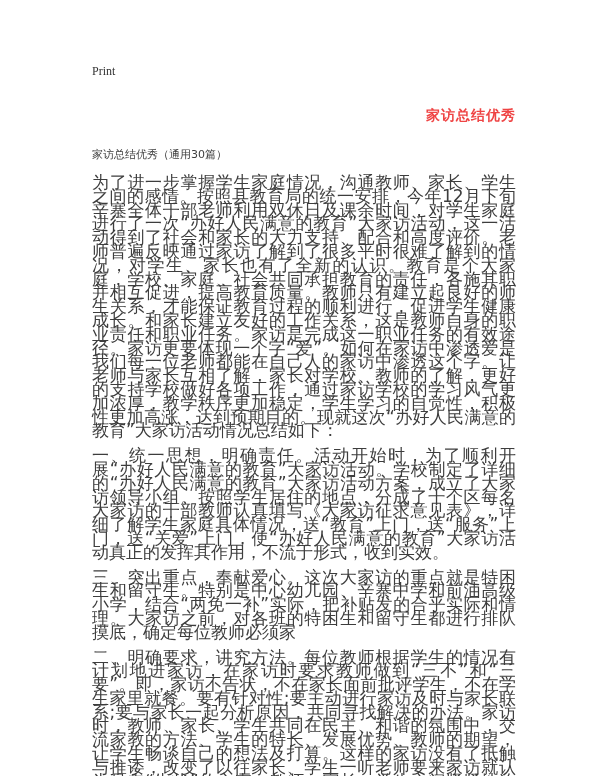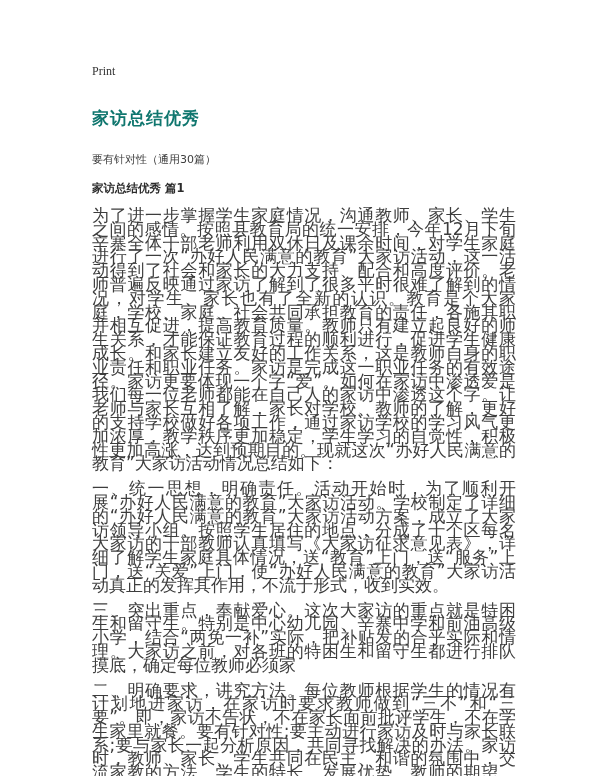--- a/index.html
+++ b/index.html
@@ -21,24 +21,24 @@
   }
   .print-link {
     font-family: "Liberation Serif", serif;
     font-size: 12px;
     color: #333333;
     margin: 0 0 18px 0;
     cursor: pointer;
     display: inline-block;
   }
   .doc-title {
-    font-size: 17px;
+    font-size: 14px;
     font-weight: bold;
-    color: #0f766e;
-    text-align: left;
+    color: #ef4444;
+    text-align: right;
     margin: 10px 0 22px 0;
     letter-spacing: 1px;
   }
   .doc-subtitle {
     font-size: 11px;
     color: #3d3d3d;
     margin: 0 0 14px 0;
   }
   .section-heading {
     font-size: 11.5px;
@@ -58,23 +58,22 @@
 </head>
 <body>
 
 <div class="page">
   <div class="content">
 
     <span class="print-link">Print</span>
 
     <h1 class="doc-title">家访总结优秀</h1>
 
-    <div class="doc-subtitle">要有针对性（通用30篇）</div>
+    <div class="doc-subtitle">家访总结优秀（通用30篇）</div>
 
-    <div class="section-heading">家访总结优秀 篇1</div>
 
     <p class="para">为了进一步掌握学生家庭情况，沟通教师、家长、学生之间的感情。按照县教育局的统一安排，今年12月下旬辛寨全体干部老师利用双休日及课余时间，对学生家庭进行了一次“办好人民满意的教育”大家访活动，这一活动得到了社会和家长的大力支持、配合和高度评价。老师普遍反映通过家访了解到了很多平时很难了解到的情况，对学生、家长也有了全新的认识。教育是个大家庭，学校、家庭、社会共同承担教育的责任，各施其职并相互促进，提高教育质量。教师只有建立起良好的师生关系，才能保证教育过程的顺利进行，促进学生健康成长。和家长建立友好的工作关系，这是教师自身的职业责任和职业任务。家访是完成这一职业任务的有效途径。家访更要体现一个字“爱”。如何在家访中渗透爱是我们每一位老师都能在自己人的家访中渗透这个字。让老师与家长互相了解，家长对学校、教师的了解，更好的支持学校做好各项工作，通过家访学校的学习风气更加浓厚，教学秩序更加稳定，学生学习的自觉性，积极性更加高涨，达到预期目的。现就这次“办好人民满意的教育”大家访活动情况总结如下：</p>
 
     <p class="para">一、统一思想，明确责任。活动开始时，为了顺利开展“办好人民满意的教育”大家访活动。学校制定了详细的“办好人民满意的教育”大家访活动方案，成立了大家访领导小组。按照学生居住的地点，分成了十个区每名大家访的干部教师认真填写《大家访征求意见表》，详细了解学生家庭具体情况，送“教育”上门，送“服务”上门，送“关爱”上门，使“办好人民满意的教育”大家访活动真正的发挥其作用，不流于形式，收到实效。</p>
 
     <p class="para">三、突出重点，奉献爱心。这次大家访的重点就是特困生和留守生。特别是中心幼儿园、辛寨中学和前油高级小学，结合“两免一补”实际，把补贴发的合乎实际和情理。大家访之前，对各班的特困生和留守生都进行排队摸底，确定每位教师必须家</p>
 
     <p class="para">二、明确要求，讲究方法。每位教师根据学生的情况有计划地进家访，在家访时要求教师做到“三不”和“三要”。即，家访不告状，不在家长面前批评学生，不在学生家里就餐。要有针对性;要主动进行家访及时与家长联系;要与家长一起分析原因，共同寻找解决的办法。家访时，教师、家长、学生共同在民主、和谐的氛围中，交流家教的方法、学生的特长、发展优势、教师的期望，让学生畅谈自己的想法及打算。这样的家访没有了抵触与推诿，改变了以往家长、学生一听老师要来家访就认为是来“告状”的心态。教师、家长、学生之间紧紧地连在了一起，家访成了相互交流、互通信息的一种形式。教师们用自己的耐心、诚心，换来了家长对教师、学校的诚心。</p>
 
   </div>

